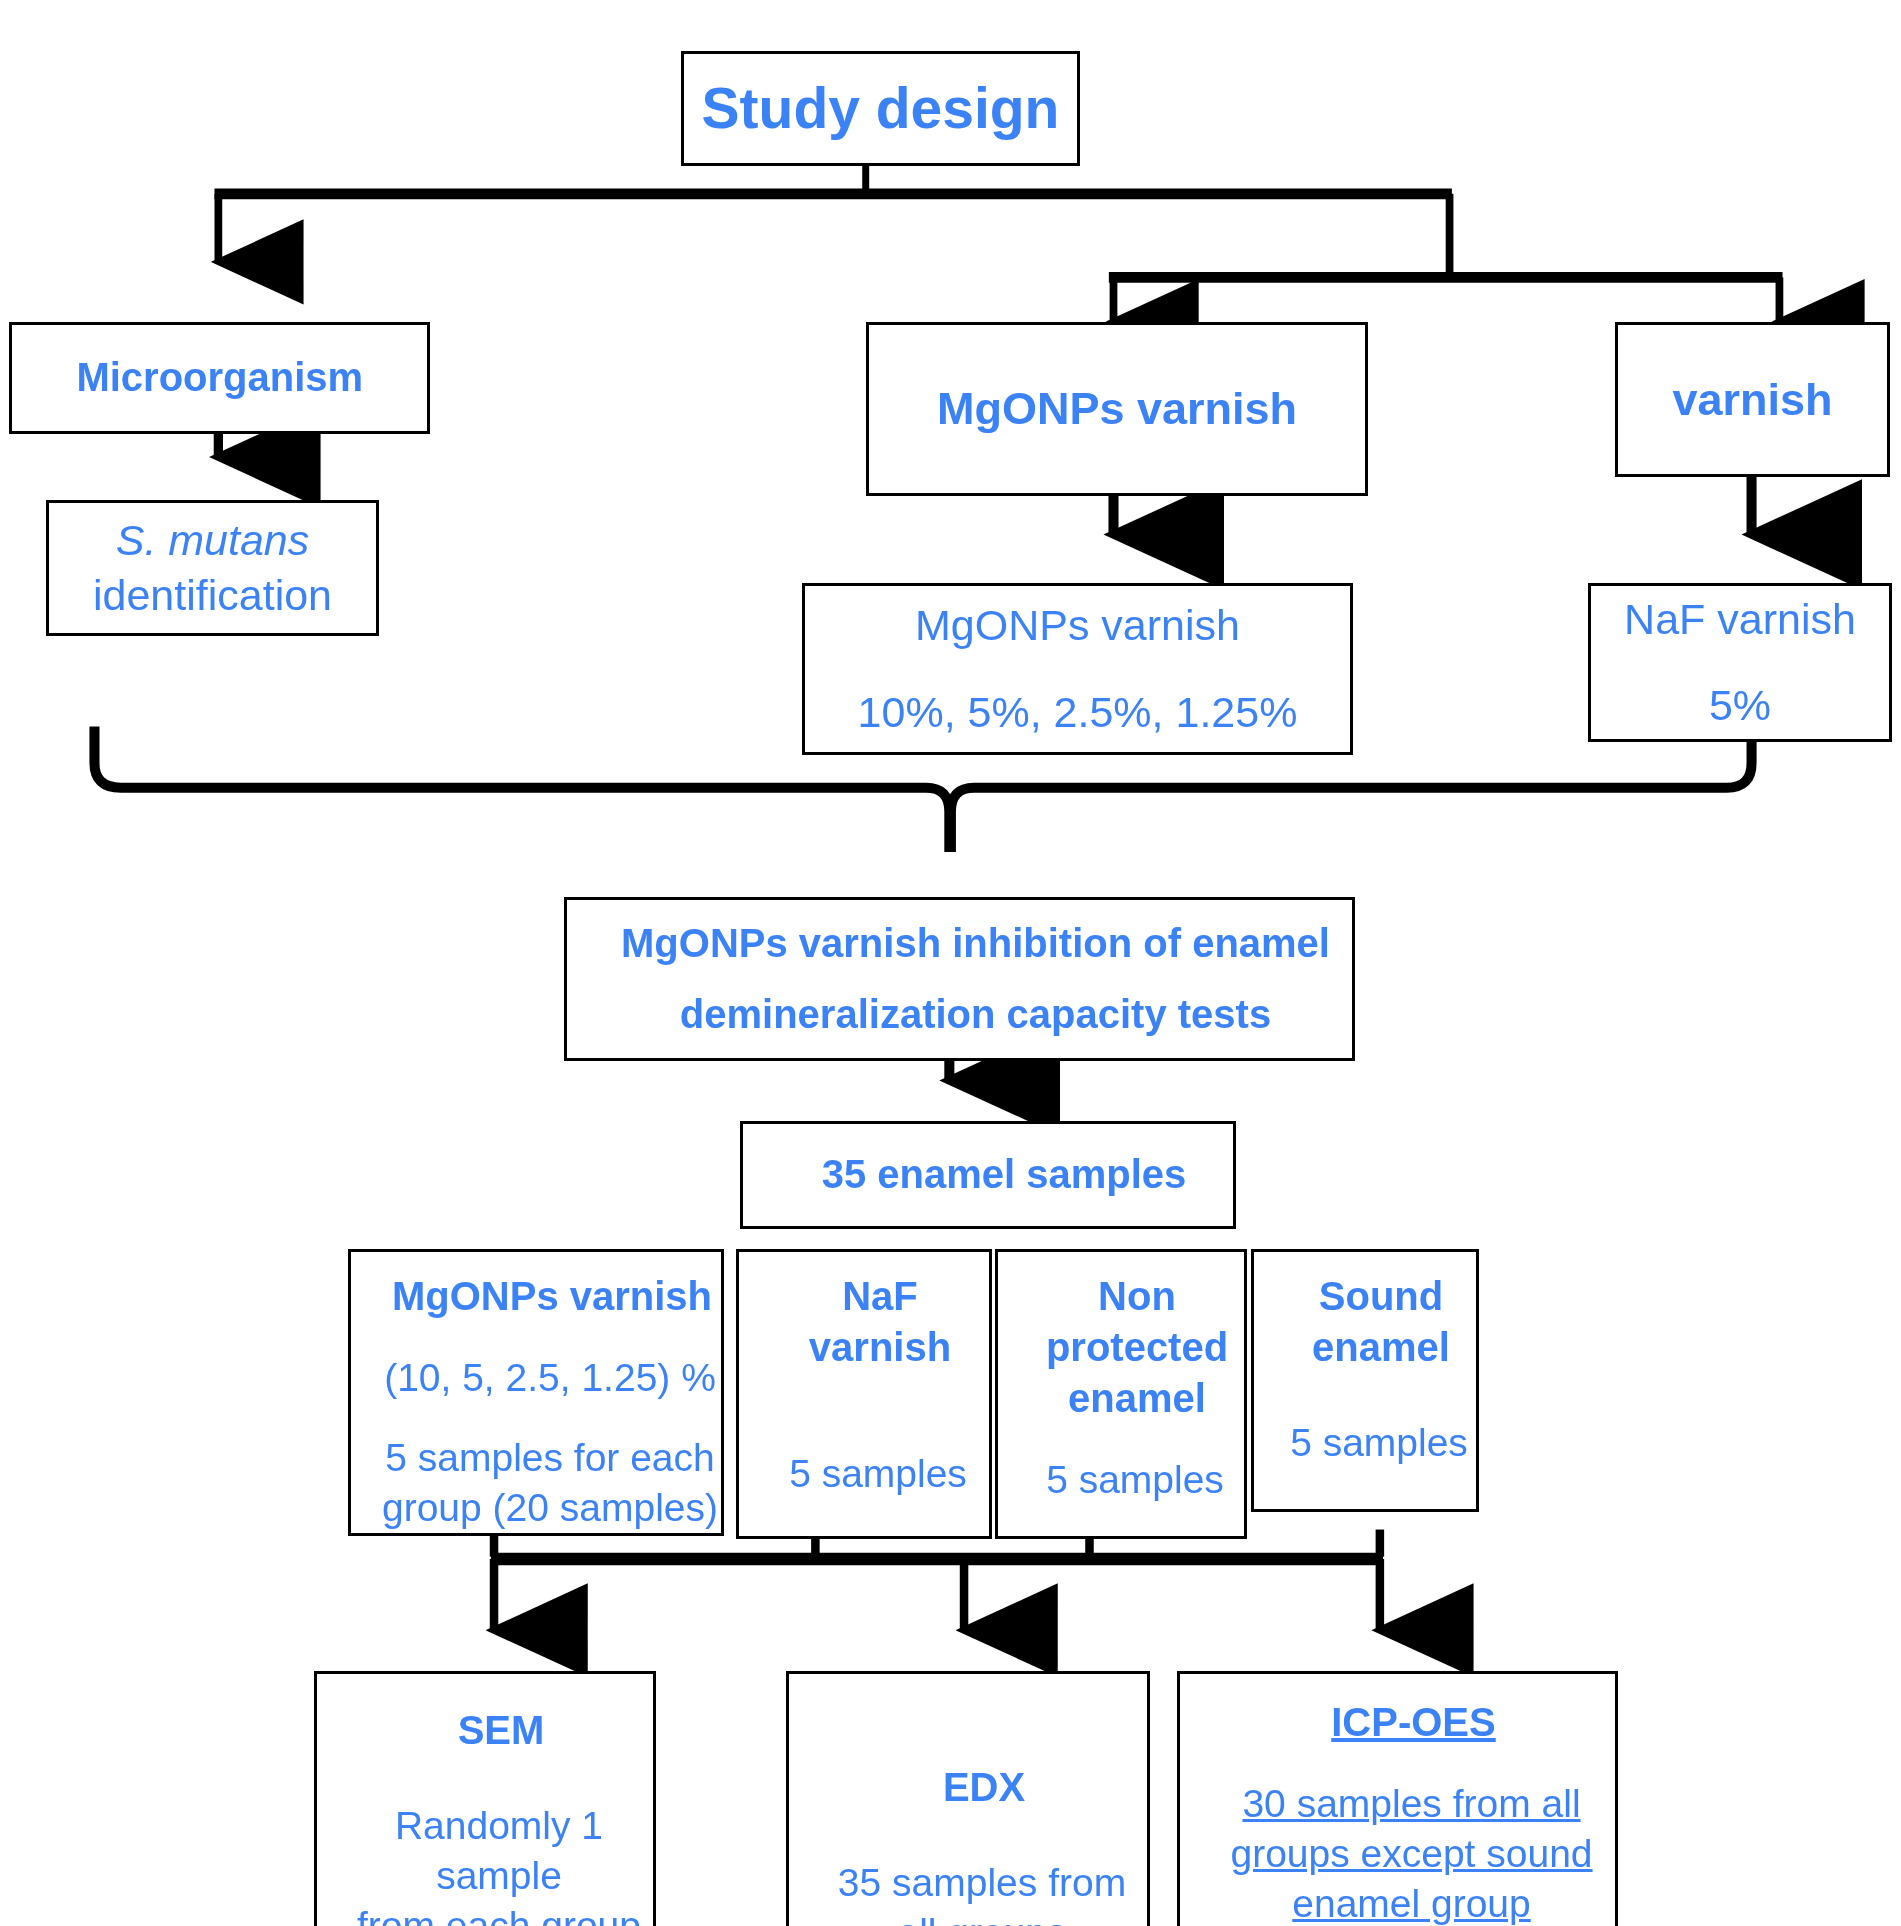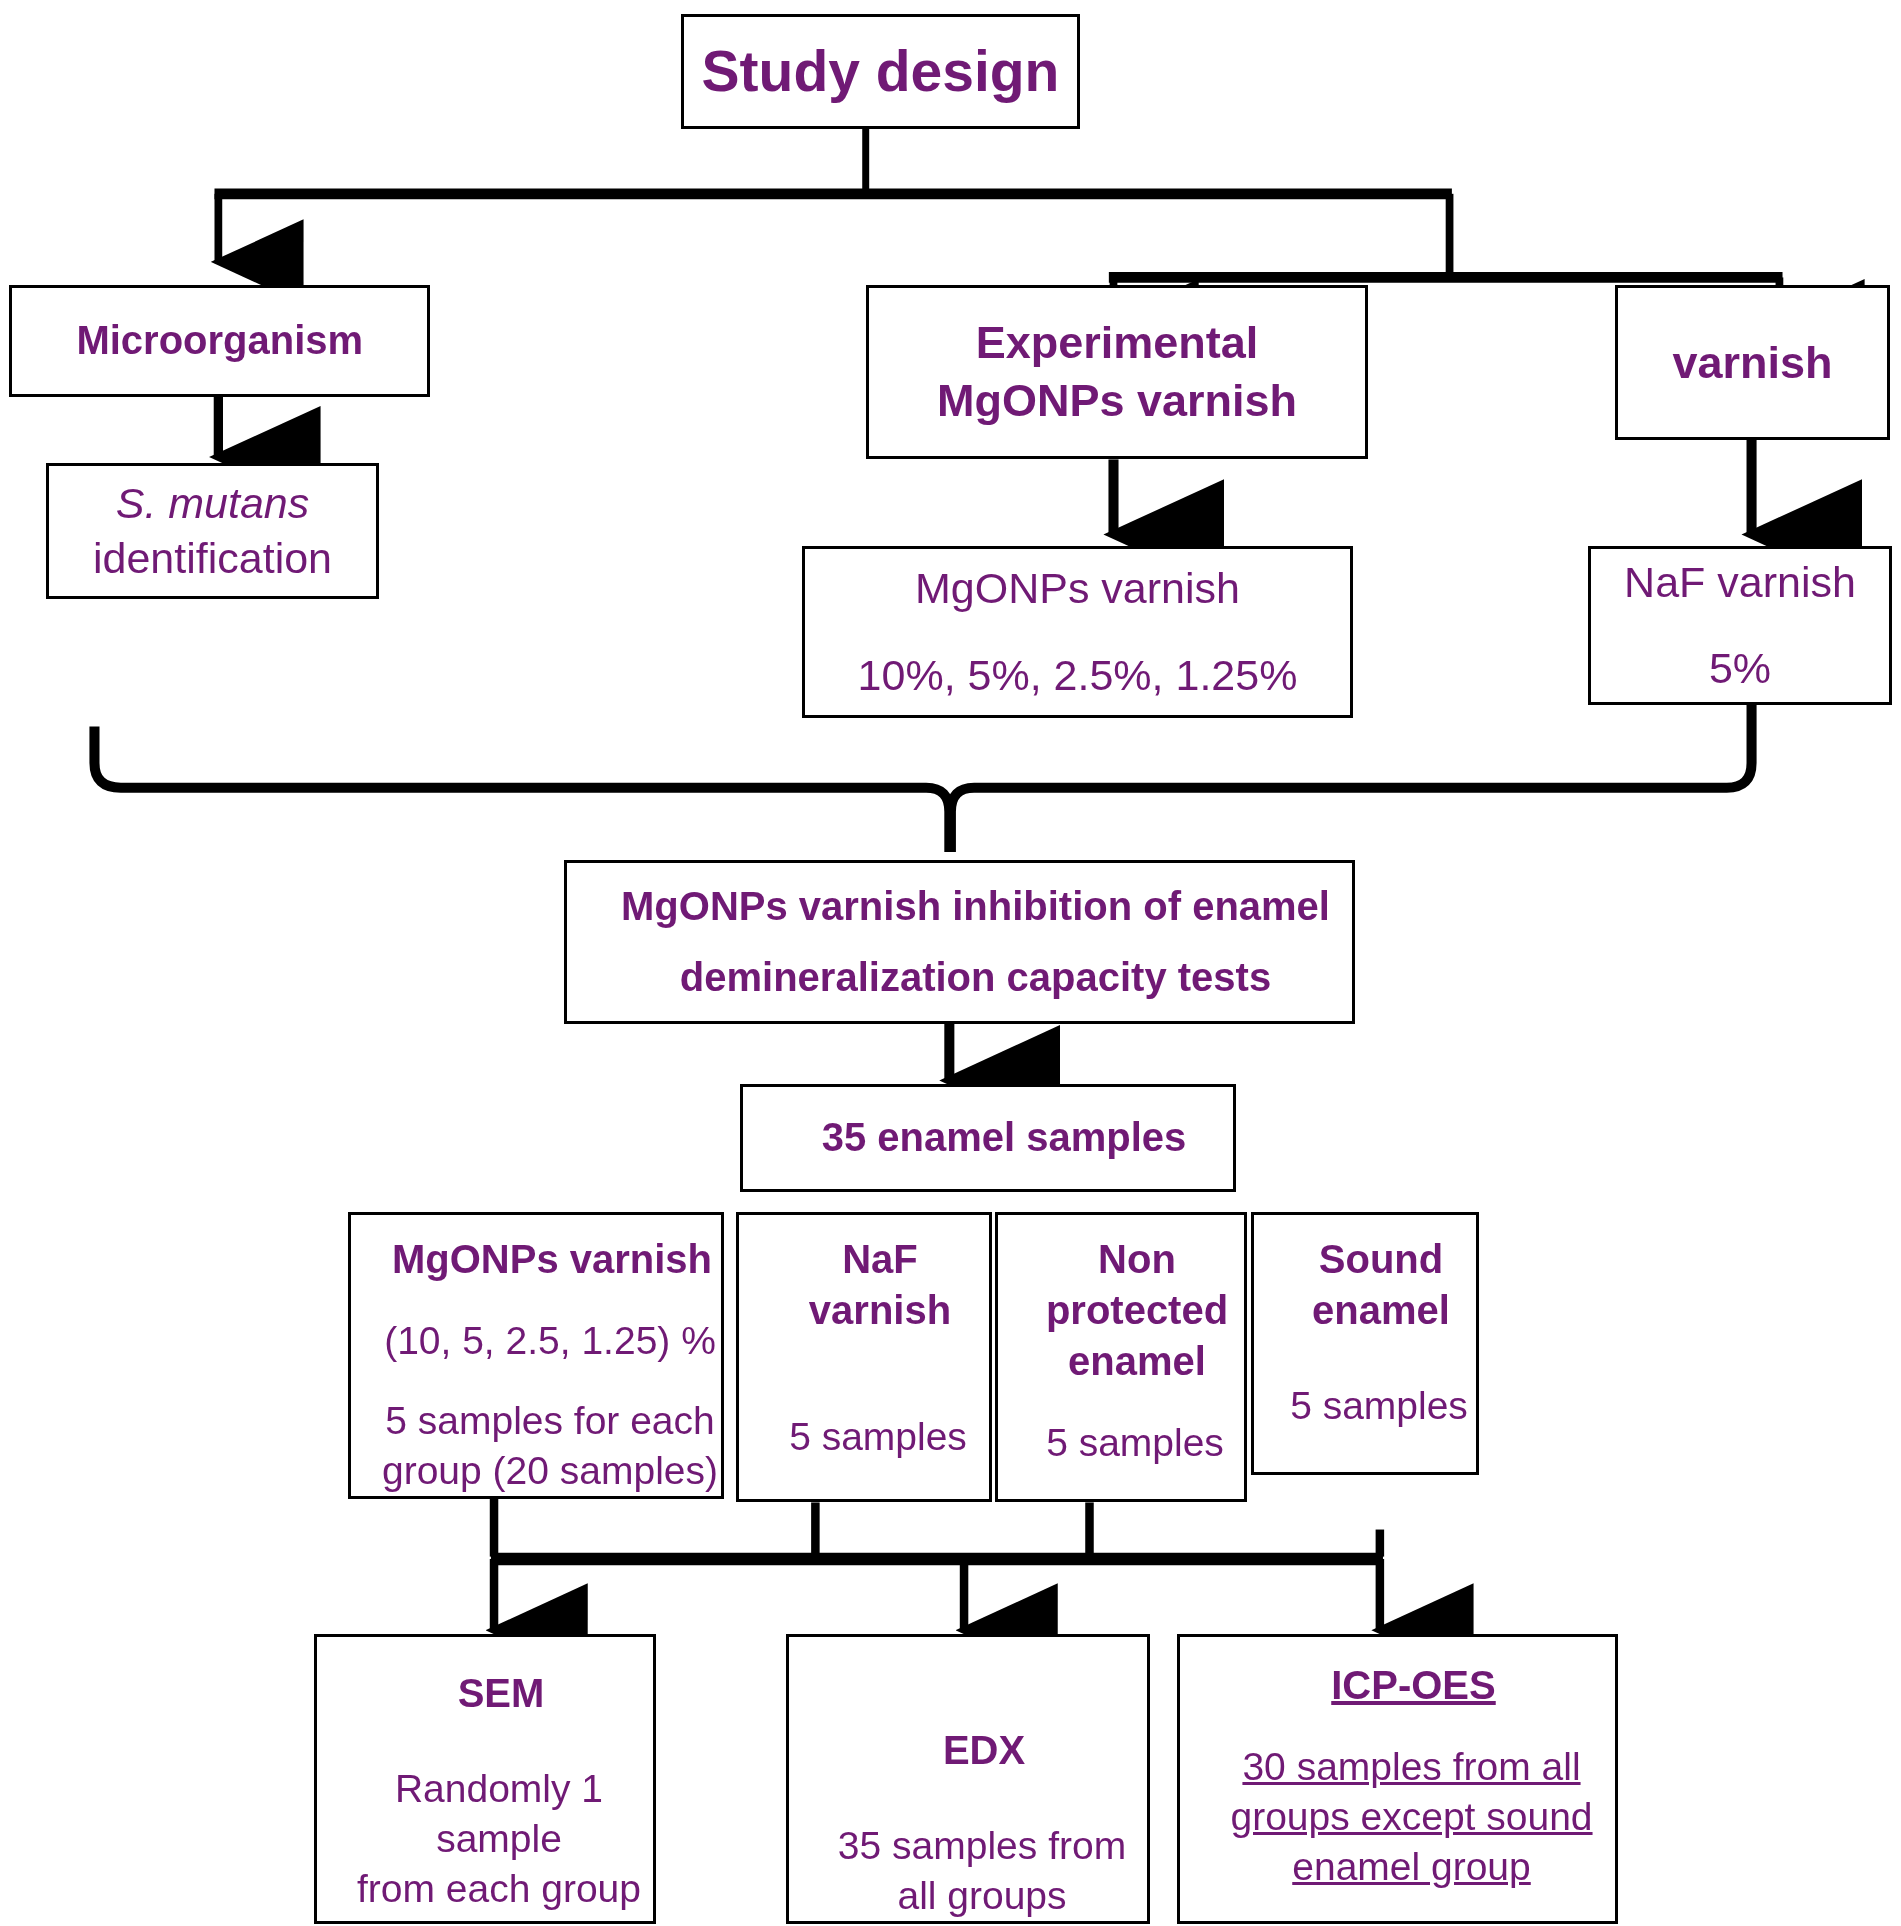--- a/index.html
+++ b/index.html
@@ -28,22 +28,23 @@
   .node {
     position: absolute;
     box-sizing: border-box;
     border: 3.1px solid #000000;
     background: #ffffff;
     display: flex;
     flex-direction: column;
     align-items: center;
     justify-content: center;
     text-align: center;
-    color: #701a75;
+    color: #3b82f6;
     line-height: 1.28;
+    margin-top: 37px;
   }
   .node .line { display: block; width: 100%; }
   .ital { font-style: italic; }
   .gap-sm { height: 20px; }
   .gap-md { height: 31px; }
   .gap-lg { height: 45px; }
 
   .t-title   { font-size: 57px; font-weight: bold; }
   .t-h1      { font-size: 40px; font-weight: bold; }
   .t-h2      { font-size: 45px; font-weight: bold; }
@@ -105,21 +106,20 @@
   <div class="node" style="left:9.3px; top:285px; width:421px; height:112px;">
     <span class="line t-h1">Microorganism</span>
   </div>
 
   <div class="node" style="left:46px; top:463px; width:333px; height:136px;">
     <span class="line t-body-lg ital">S. mutans</span>
     <span class="line t-body-lg">identification</span>
   </div>
 
   <div class="node" style="left:866px; top:285px; width:502px; height:174px;">
-    <span class="line t-h2">Experimental</span>
     <span class="line t-h2">MgONPs varnish</span>
   </div>
 
   <div class="node" style="left:802px; top:546px; width:551px; height:172px;">
     <span class="line t-body-lg">MgONPs varnish</span>
     <span class="gap-md"></span>
     <span class="line t-body-lg">10%, 5%, 2.5%, 1.25%</span>
   </div>
 
   <div class="node" style="left:1615px; top:285px; width:275px; height:155px;">

